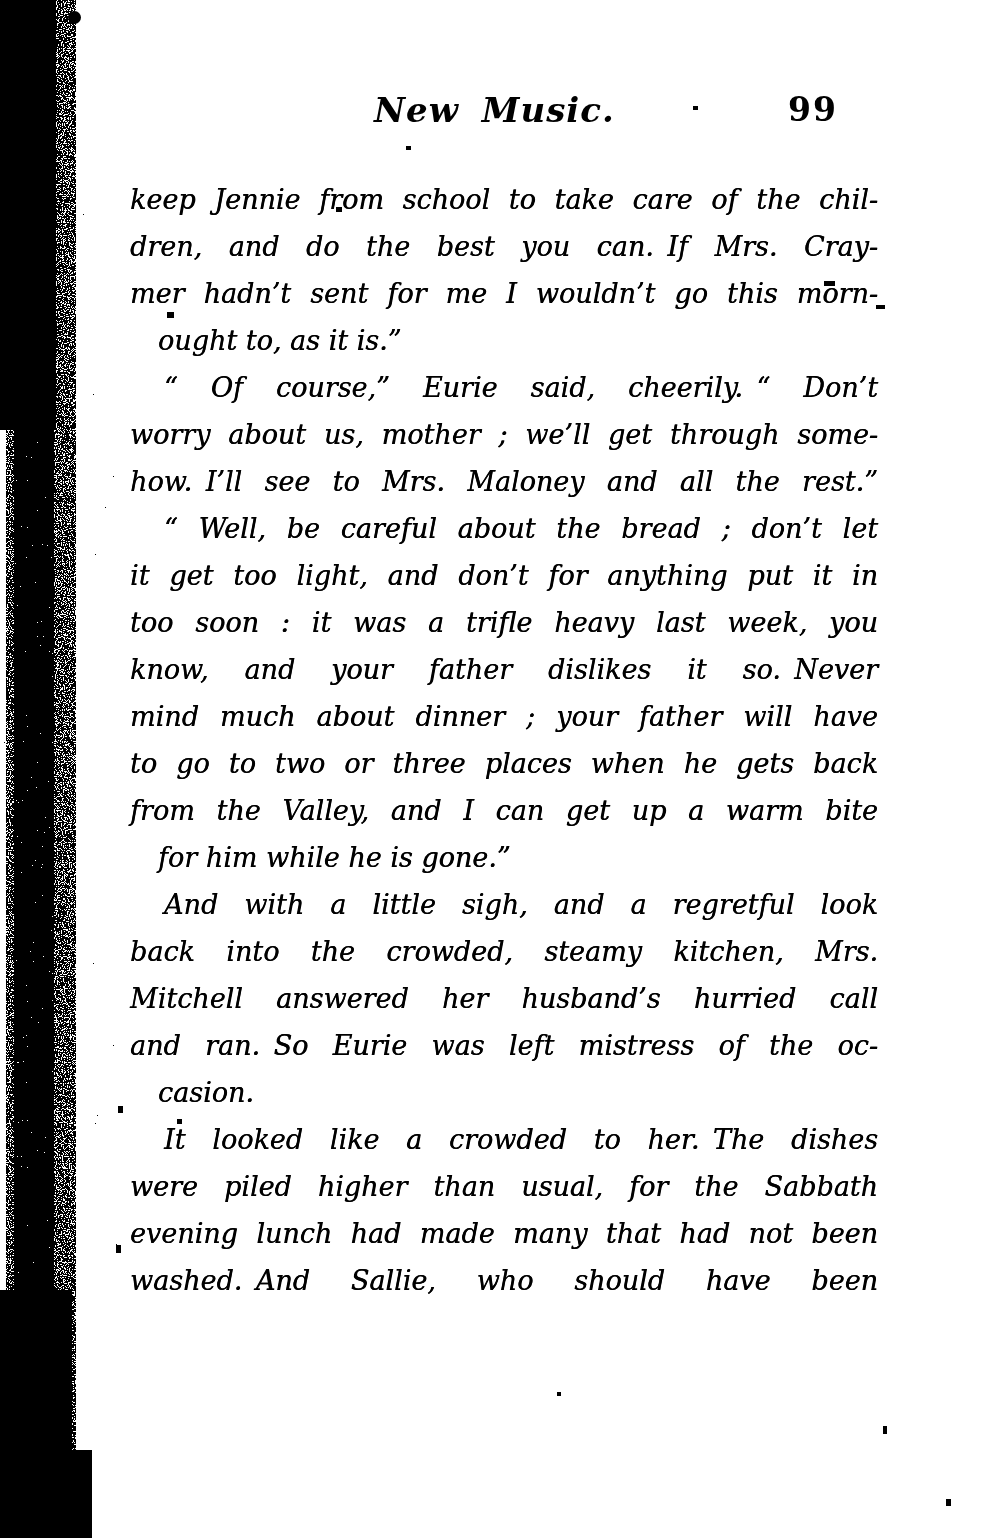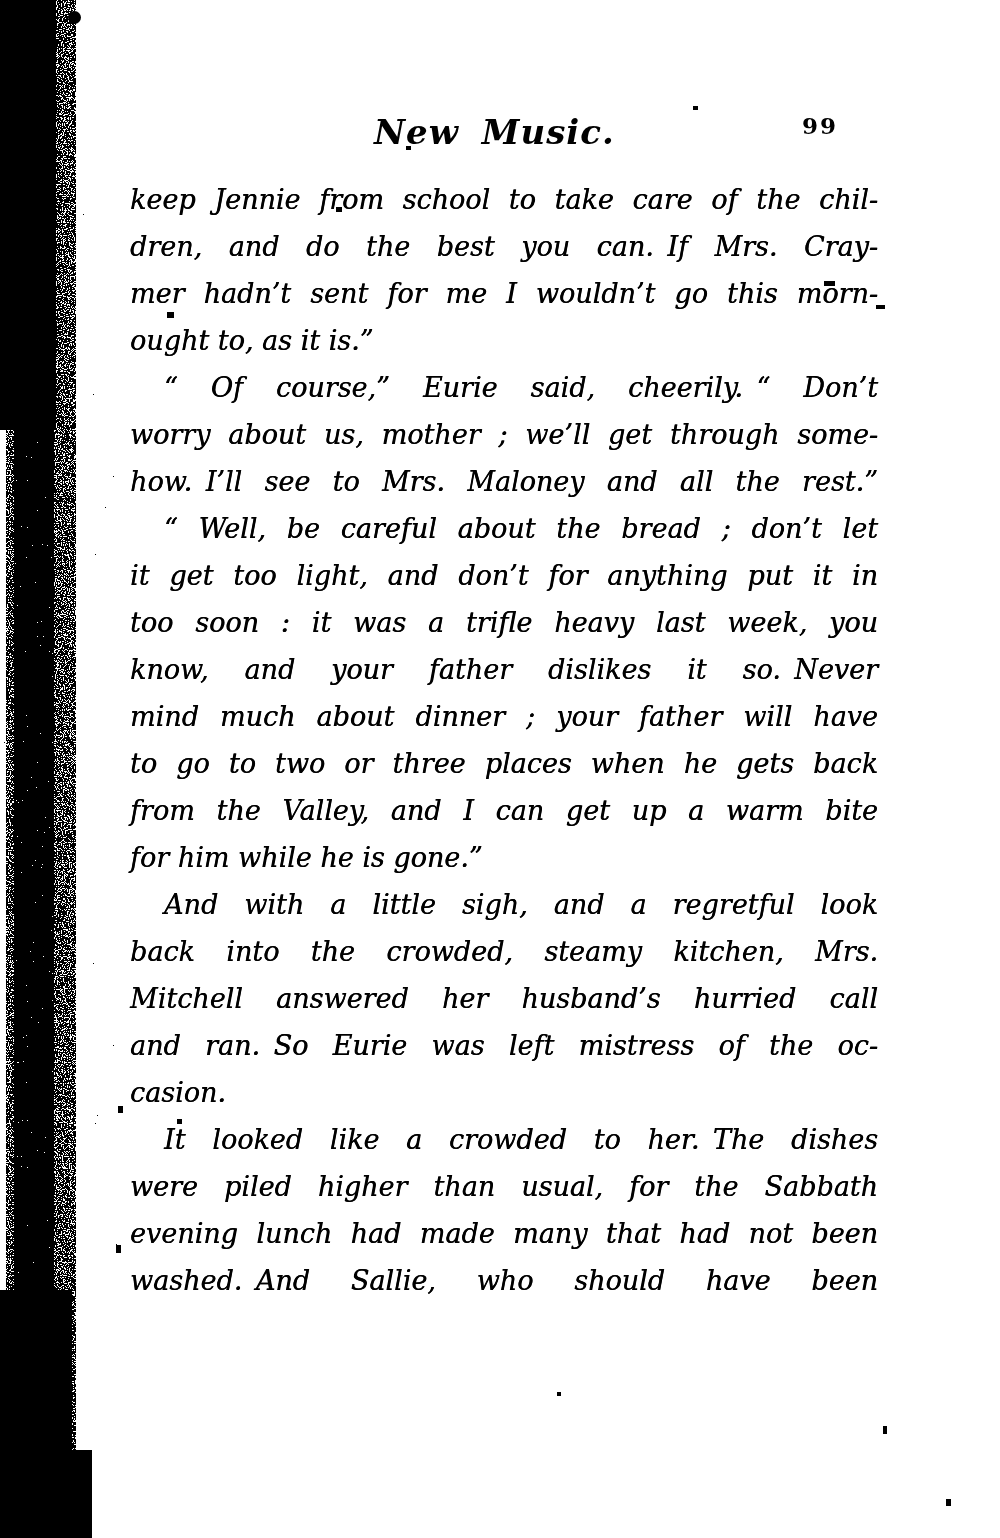--- a/index.html
+++ b/index.html
@@ -6,39 +6,39 @@
   body{
     width:1000px;height:1538px;
     background:var(--paper,#ffffff);
     font-family:"DejaVu Serif","Liberation Serif",serif;
     position:relative;overflow:hidden;
   }
   .page{position:absolute;inset:0;background:var(--paper,#fff);}
   
   .gutter{position:absolute;left:0;top:0;}
   
-  .header{position:absolute;left:130px;top:90px;width:748px;height:44px;color:var(--ink,#000);margin-top:22px;}
+  .header{position:absolute;left:130px;top:90px;width:748px;height:44px;color:var(--ink,#000);}
   .title{
     position:absolute;left:50%;transform:translateX(-54%);
     font-style:italic;font-weight:bold;font-size:34px;letter-spacing:1px;word-spacing:10px;
     white-space:nowrap;
   }
-  .pagenum{position:absolute;right:40px;top:0;font-weight:bold;font-size:23px;letter-spacing:2px;}
+  .pagenum{position:absolute;right:40px;top:0;font-weight:bold;font-size:33px;letter-spacing:2px;}
   
   .body-text{
     position:absolute;left:130px;top:176px;width:748px;
     font-size:27px;line-height:47px;color:var(--ink,#000);
     text-shadow:0.35px 0 currentColor;
   }
   .para{margin:0;font-style:italic;}
   .line{
     height:47px;white-space:nowrap;
     text-align:justify;text-align-last:justify;
   }
-  .line.no-stretch{text-align-last:left;}
+  .line.no-stretch{text-align-last:left;margin-left:28px;}
   .line.indent{text-indent:34px;}
   
   .speck{position:absolute;background:var(--ink,#000);}
   .speck.round{border-radius:50%;}
 </style>
 </head>
 <body>
 
 <div class="page">
 

